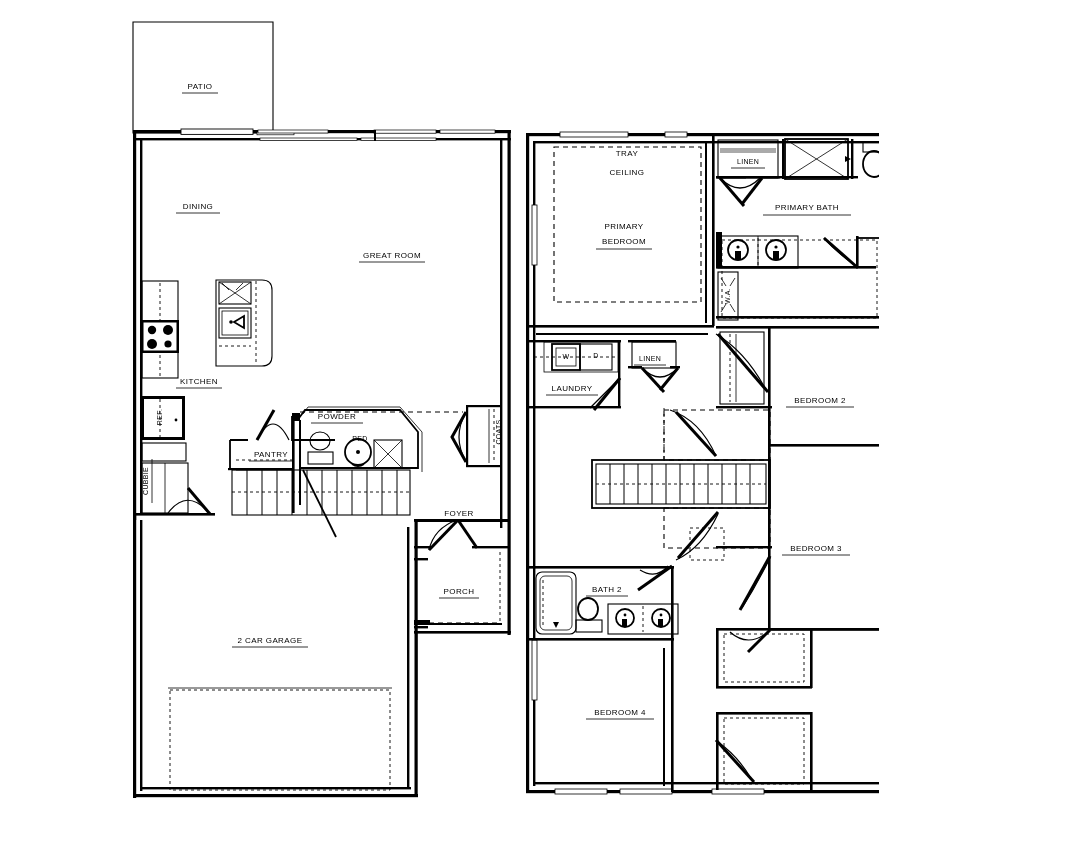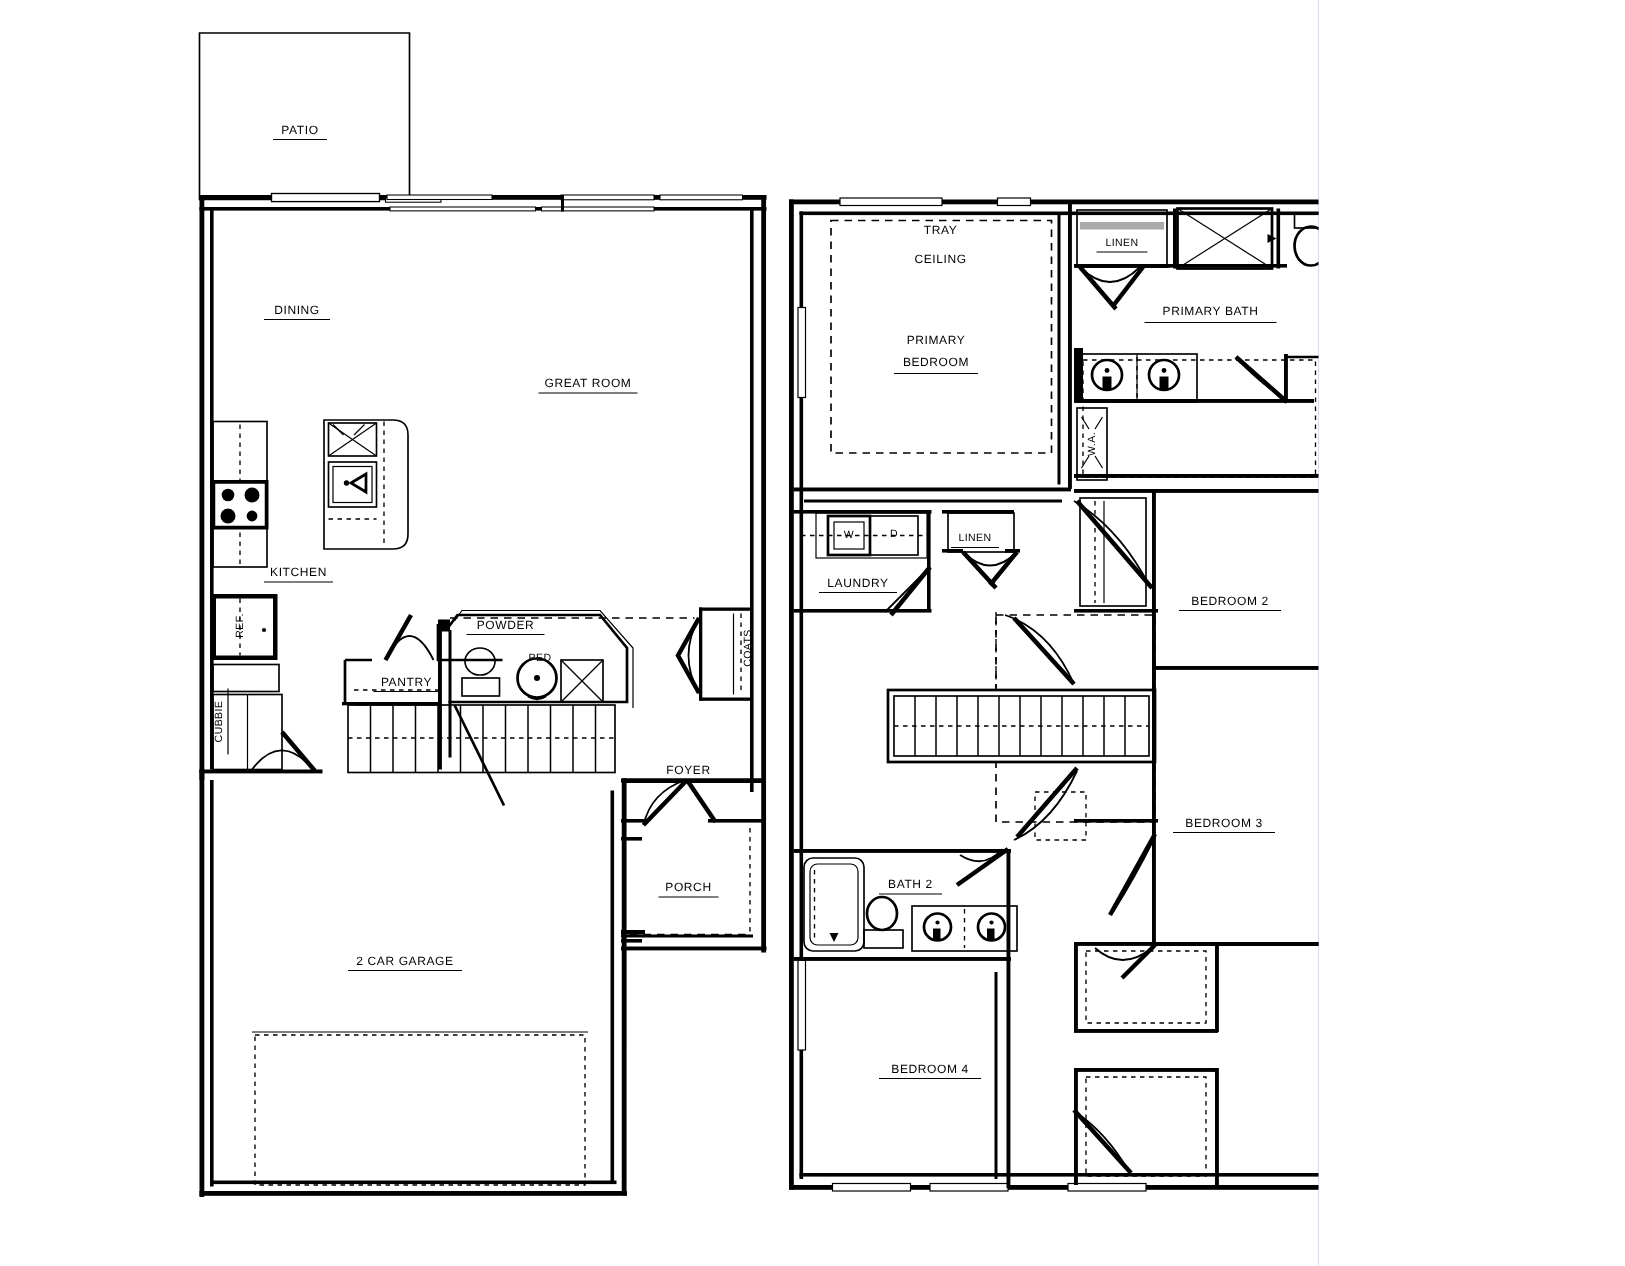--- a/index.html
+++ b/index.html
@@ -8,21 +8,21 @@
     padding: 0;
     background: #ffffff;
   }
   body {
     font-family: "Liberation Sans", sans-serif;
   }
   #plan-root {
     position: relative;
     width: 879px;
     height: 844px;
-    background: #8b5cf6;
+    background: #5eead4;
     overflow: hidden;
   }
   svg#floorplan-svg {
     position: absolute;
     left: 0;
     top: 0;
     width: 1083px;
     height: 844px;
     display: block;
   }

